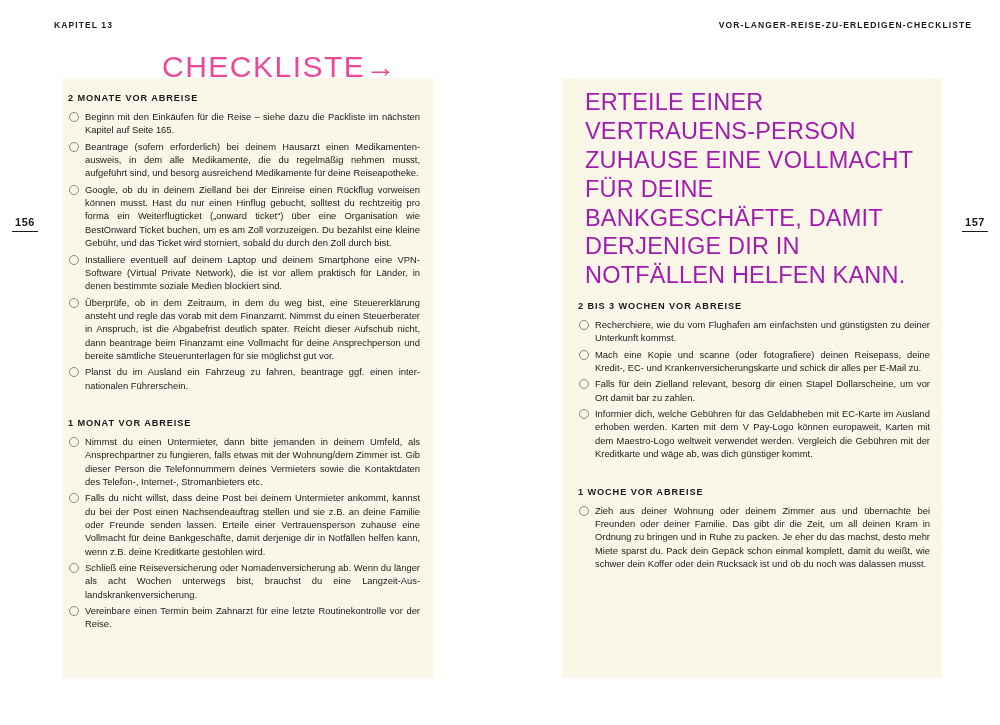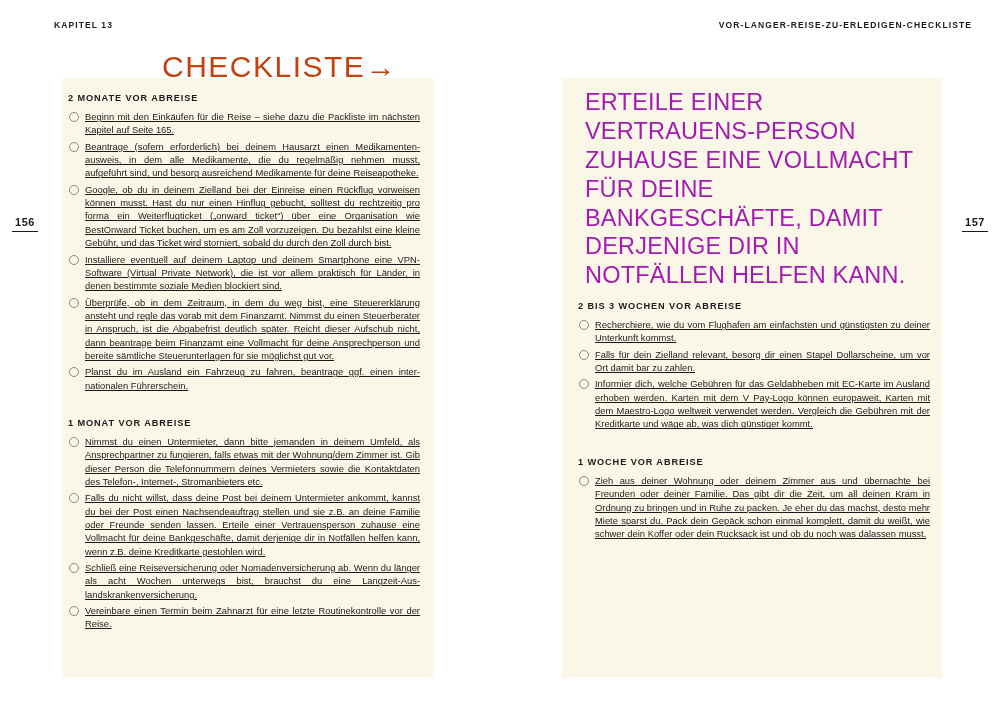--- a/index.html
+++ b/index.html
@@ -76,21 +76,21 @@
     height: 600px;
   }
 
   
   .display-title {
     position: absolute;
     left: 162px;
     top: 50px;
     font-size: 30px;
     letter-spacing: 1.5px;
-    color: #c2410c;
+    color: #ec4899;
     font-weight: 300;
     font-family: "Liberation Sans", sans-serif;
     white-space: nowrap;
   }
 
   
   .pullquote {
     position: absolute;
     left: 585px;
     top: 88px;
@@ -126,21 +126,20 @@
     font-weight: bold;
     letter-spacing: 0.9px;
     text-transform: uppercase;
   }
   .group + .group { margin-top: 25px; }
 
   ul.checklist {
     list-style: none;
     margin: 0;
     padding: 0;
-    text-decoration: underline;
   }
   ul.checklist li {
     position: relative;
     padding-left: 17px;
     margin-bottom: 3px;
     text-align: justify;
   }
   ul.checklist li .box {
     position: absolute;
     left: 1px;
@@ -227,20 +226,24 @@
   <div class="content right">
     <div class="group">
       <h3 class="section-head">2 BIS 3 WOCHEN VOR ABREISE</h3>
       <ul class="checklist">
         <li>
             <span class="box"></span>
             <span class="item-text">Recherchiere, wie du vom Flughafen am einfachsten und günstigsten zu deiner Unterkunft kommst.</span>
           </li>
         <li>
             <span class="box"></span>
+            <span class="item-text">Mach eine Kopie und scanne (oder fotografiere) deinen Reisepass, deine Kredit-, EC- und Krankenversicherungskarte und schick dir alles per E-Mail zu.</span>
+          </li>
+        <li>
+            <span class="box"></span>
             <span class="item-text">Falls für dein Zielland relevant, besorg dir einen Stapel Dollarscheine, um vor Ort damit bar zu zahlen.</span>
           </li>
         <li>
             <span class="box"></span>
             <span class="item-text">Informier dich, welche Gebühren für das Geldabheben mit EC-Karte im Ausland erhoben werden. Karten mit dem V Pay-Logo können europaweit, Karten mit dem Maestro-Logo weltweit verwendet werden. Vergleich die Gebühren mit der Kreditkarte und wäge ab, was dich günstiger kommt.</span>
           </li>
       </ul>
     </div>
     <div class="group">
       <h3 class="section-head">1 WOCHE VOR ABREISE</h3>

